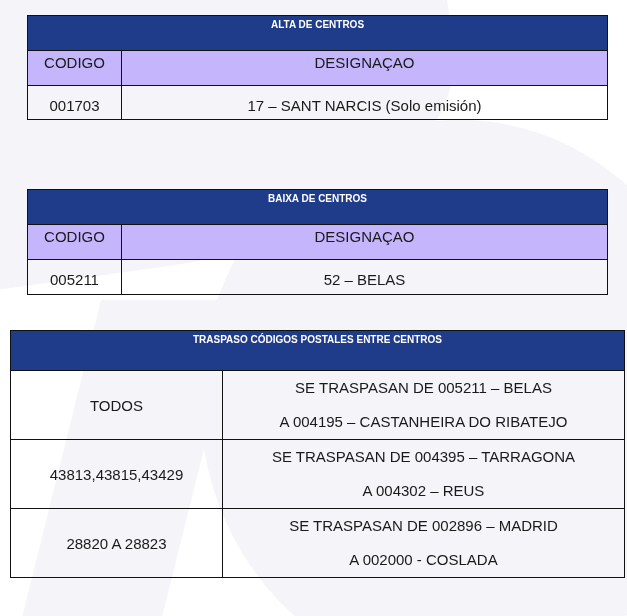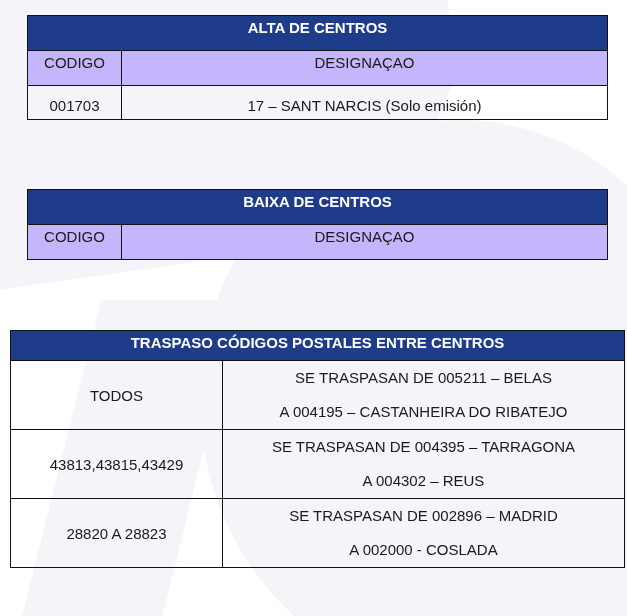--- a/index.html
+++ b/index.html
@@ -12,21 +12,21 @@
   .bg-shape { position:absolute; pointer-events:none; }
   .bg1 { left:-60px; top:-40px; width:520px; height:300px; border-radius:0 0 60% 0; background:#f4f4f9; transform:rotate(-8deg); }
   .bg2 { left:200px; top:120px; width:520px; height:560px; border-radius:50%; background:#f4f4f9; }
   .bg3 { left:60px; top:300px; width:140px; height:330px; background:#f4f4f9; transform:skewX(-14deg); }
   table {
     position:absolute; border-collapse:collapse; table-layout:fixed;
     font-size:15px; z-index:1;
   }
   td, th { border:1.5px solid #111; text-align:center; padding:0; font-weight:normal; }
   .title-row th {
-    background:#1f3c8a; color:#fff; font-weight:bold; font-size:15px;
+    background:#1f3c8a; color:#fff; font-weight:bold; font-size:10px;
     vertical-align:top; padding-top:3px;
   }
   .head-row th { background:#c4b5fd; vertical-align:top; padding-top:3px; }
   .data-row td { background:transparent; vertical-align:top; padding-top:11px; }
   .t3 .data-row td { vertical-align:middle; padding-top:0;margin-top:36px; }
   .t3 .desc-line { display:block; line-height:34px; }
   #t1 { left:27px; top:15px; width:581px; }
   #t2 { left:27px; top:189px; width:581px; }
   #t3 { left:10px; top:330px; width:615px; }
 </style>
@@ -63,30 +63,34 @@
       <col>
     </colgroup>
   <tbody>
       <tr class="title-row" style="height:35px">
     <th colspan="2">BAIXA DE CENTROS</th>
   </tr>
   <tr class="head-row" style="height:35px">
     <th>CODIGO</th>
     <th>DESIGNAÇAO</th>
   </tr>
+  <tr class="data-row" style="height:35px">
+    <td>005211</td>
+    <td>52 – BELAS</td>
+  </tr>
 </tbody>
   </table>
 
 <table id="t3" class="t3">
   <colgroup>
       <col style="width:212px">
       <col>
     </colgroup>
   <tbody>
-      <tr class="title-row" style="height:30px">
+      <tr class="title-row" style="height:40px">
     <th colspan="2">TRASPASO CÓDIGOS POSTALES ENTRE CENTROS</th>
   </tr>
   <tr class="data-row" style="height:68px">
     <td>TODOS</td>
     <td>
       <span class="desc-line">SE TRASPASAN DE 005211 – BELAS</span>
       <span class="desc-line">A 004195 – CASTANHEIRA DO RIBATEJO</span>
     </td>
   </tr>
   <tr class="data-row" style="height:68px">

